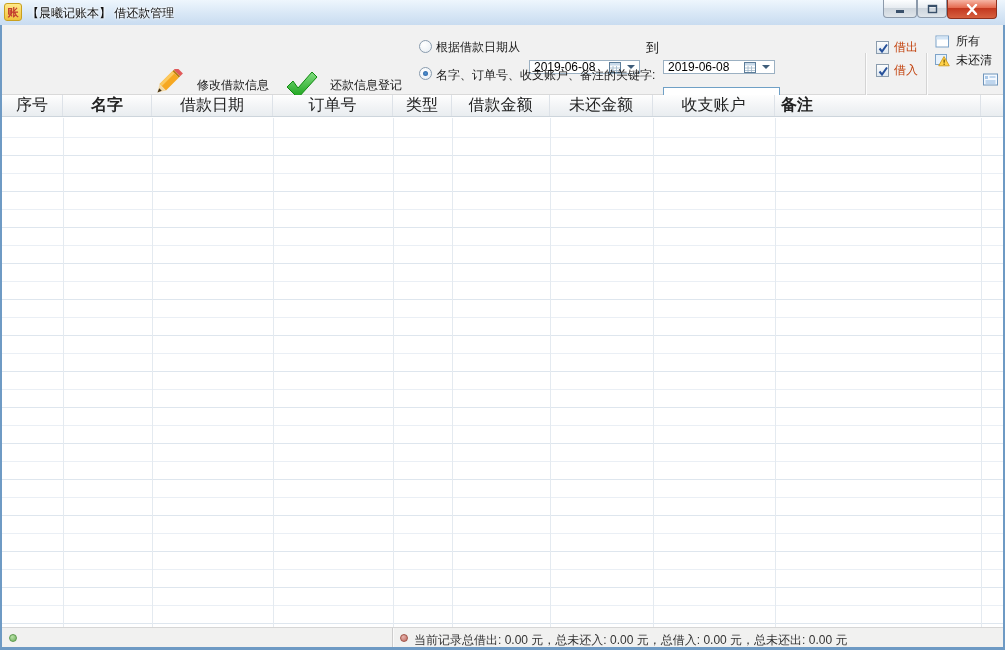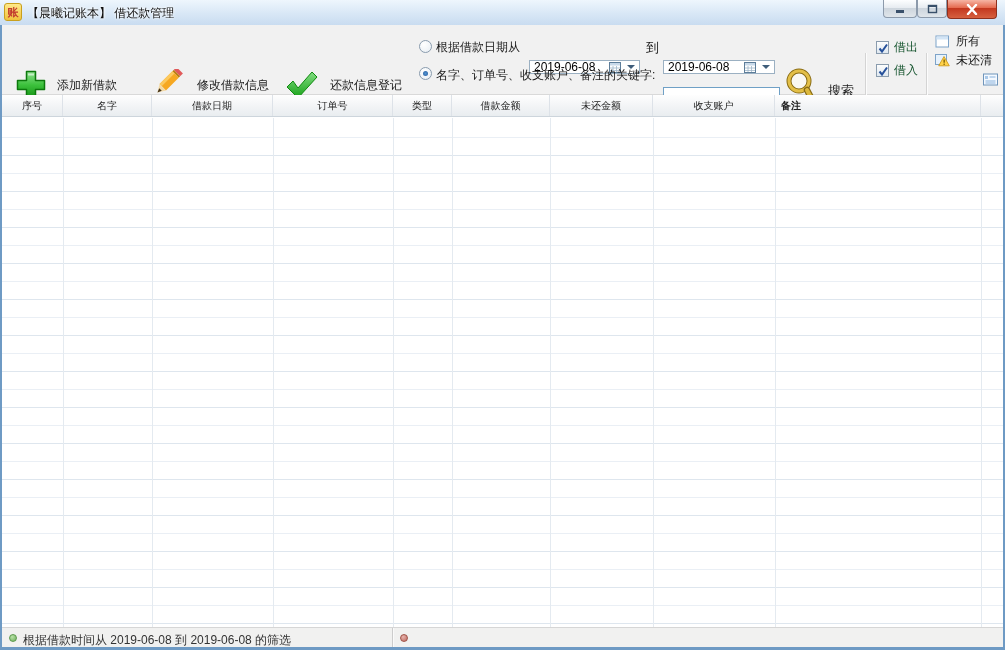--- a/index.html
+++ b/index.html
@@ -49,29 +49,29 @@
     background:#fff;font-size:12px;padding:0 4px;outline:none;}
 
   .search-btn{position:absolute;left:782px;top:43px;width:72px;height:46px;display:flex;align-items:center;cursor:default;}
   .search-btn span{font-size:13px;color:#1a1a1a;margin-left:4px;}
 
   .vsep{position:absolute;top:28px;height:61px;width:1px;background:#d4d4d4;box-shadow:1px 0 0 #fcfcfc;}
 
   .cb-row{position:absolute;display:flex;align-items:center;gap:5px;}
   .checkbox{width:13px;height:13px;border:1px solid #8a9cae;
     background:linear-gradient(#fdfdfd,#dfe8f0);position:relative;}
-  .cb-row span{font-size:12px;color:#14532d;}
+  .cb-row span{font-size:12px;color:#c2410c;}
 
   .sf-row{position:absolute;display:flex;align-items:center;gap:6px;cursor:default;}
   .sf-row span{font-size:12px;color:#1a1a1a;white-space:nowrap;}
 
   
   .thead{position:absolute;left:2px;top:95px;width:1001px;height:22px;display:flex;
     background:linear-gradient(#fefefe,#f1f3f5 60%,#e9edf0);border-bottom:1px solid #cdd5dc;}
-  .th{height:100%;border-right:1px solid #dde2e8;font-size:10px;color:#222;
+  .th{height:100%;border-right:1px solid #dde2e8;font-size:16px;color:#222;
     display:flex;align-items:center;justify-content:center;white-space:nowrap;}
   .th.left{justify-content:flex-start;padding-left:6px;font-weight:bold;}
   .th.fill{flex:1;border-right:none;}
 
   .tbody{position:absolute;left:2px;top:118px;width:1001px;height:509px;background:#fff;
     background-image:
       repeating-linear-gradient(to bottom, transparent 0, transparent 35px, #dee6ee 35px, #dee6ee 36px),
       repeating-linear-gradient(to bottom, transparent 0, transparent 17px, #eaeff5 17px, #eaeff5 18px);
     background-position:0 2px,0 2px;}
   .vline{position:absolute;top:0;bottom:0;width:1px;background:#e4eaf0;}
@@ -106,34 +106,20 @@
     </div>
     <div class="win-btn close">
       <svg width="12" height="11">
           <path d="M2 1 L10 10 M10 1 L2 10" stroke="#fff" stroke-width="2.4" stroke-linecap="round"></path>
         </svg>
     </div>
   </div>
 
   <div class="toolbar">
 
-    <div class="tool-btn tb1">
-      <svg width="30" height="30" viewBox="0 0 30 30">
-        <defs>
-            <linearGradient id="gp" x1="0" y1="0" x2="0" y2="1">
-          <stop offset="0" stop-color="#91e191"></stop>
-              <stop offset="0.5" stop-color="#3cc13c"></stop>
-              <stop offset="1" stop-color="#128f12"></stop>
-        </linearGradient>
-          </defs>
-        <path d="M10.5 1.5 h9 v9 h9 v9 h-9 v9 h-9 v-9 h-9 v-9 h9 z" fill="url(#gp)" stroke="#0d790d" stroke-width="1.5" stroke-linejoin="round"></path>
-        <path d="M12 3.5 h6 v2 h-6 z" fill="#d2f3d2" opacity="0.85"></path>
-      </svg>
-      <span>添加新借款</span>
-    </div>
 
     <div class="tool-btn tb2">
       <svg width="36" height="32" viewBox="0 0 36 32">
         <g transform="rotate(45 17 14)">
           <rect x="12.5" y="-4" width="9" height="4" fill="#e05a5a"></rect>
           <rect x="12.5" y="0" width="9" height="2" fill="#b98012"></rect>
           <rect x="12.5" y="2" width="9" height="18" fill="#f6a821"></rect>
           <rect x="12.5" y="2" width="3" height="18" fill="#fcc95e"></rect>
           <polygon points="12.5,20 21.5,20 17,27.5" fill="#f3d9a4"></polygon>
           <polygon points="15.2,23.2 18.8,23.2 17,27.5" fill="#443318"></polygon>
@@ -181,29 +167,20 @@
             <path d="M1 6 h10 M1 8.5 h10 M4 4 v6 M7.5 4 v6" stroke="#9fb6c9" stroke-width="0.8"></path>
           </svg>
       </span>
       <span class="drop-arrow"></span>
     </div>
 
     <div class="radio sel" style="left:417px;top:42px;"></div>
     <div class="lbl" style="left:434px;top:42px;">名字、订单号、收支账户、备注的关键字:</div>
     <input class="kw-input" type="text" value="" style="">
 
-    <div class="search-btn">
-      <svg width="40" height="46" viewBox="0 0 40 46">
-        <circle cx="15" cy="13" r="10" fill="#fffdf2" fill-opacity="0.55" stroke="#8a6d14" stroke-width="5"></circle>
-        <circle cx="15" cy="13" r="10" fill="none" stroke="#e3bf47" stroke-width="3"></circle>
-        <line x1="23" y1="22" x2="32" y2="39" stroke="#8a6d14" stroke-width="6.5" stroke-linecap="round"></line>
-        <line x1="23" y1="22" x2="32" y2="39" stroke="#dcb83e" stroke-width="4" stroke-linecap="round"></line>
-      </svg>
-      <span>搜索</span>
-    </div>
 
     <div class="vsep" style="left:863px;"></div>
 
     <div class="cb-row" style="left:874px;top:14px;">
       <span class="checkbox">
         <svg width="13" height="13">
             <path d="M2.5 6.5 L5 9.5 L10 2.5" stroke="#27519b" stroke-width="2" fill="none"></path>
           </svg>
       </span>
       <span>借出</span>
@@ -240,21 +217,21 @@
         <rect x="0.5" y="1" width="14" height="11" fill="#f4f9ff" stroke="#6f95bb"></rect>
         <rect x="2" y="3" width="3" height="3" fill="#a9c8e8"></rect>
         <path d="M6.5 4 h6 M2.5 8 h10 M2.5 10 h10" stroke="#89b2dc" stroke-width="1"></path>
       </svg>
       <span>已还清</span>
     </div>
   </div>
 
   <div class="thead">
     <div class="th" style="width:61px;">序号</div>
-    <div class="th" style="width:89px;">名字</div>
+    <div class="th" style="width:89px;font-weight:bold;">名字</div>
     <div class="th" style="width:121px;">借款日期</div>
     <div class="th" style="width:120px;">订单号</div>
     <div class="th" style="width:59px;">类型</div>
     <div class="th" style="width:98px;">借款金额</div>
     <div class="th" style="width:103px;">未还金额</div>
     <div class="th" style="width:122px;font-family:Liberation Serif, serif;">收支账户</div>
     <div class="th left" style="width:206px;">备注</div>
     <div class="th fill"></div>
   </div>
 
@@ -265,21 +242,21 @@
     <div class="vline" style="left:391px;"></div>
     <div class="vline" style="left:450px;"></div>
     <div class="vline" style="left:548px;"></div>
     <div class="vline" style="left:651px;"></div>
     <div class="vline" style="left:773px;"></div>
     <div class="vline" style="left:979px;"></div>
   </div>
 
   <div class="statusbar">
     <span class="dot green" style="left:7px;"></span>
-    <span class="status-text" style="left:21px;">根据借款时间从 2019-06-08 到 2019-06-08 的筛选</span>
     <span class="status-div"></span>
     <span class="dot red" style="left:398px;"></span>
+    <span class="status-text" style="left:412px;">当前记录总借出: 0.00 元，总未还入: 0.00 元，总借入: 0.00 元，总未还出: 0.00 元</span>
   </div>
 
   <div class="border-l"></div>
   <div class="border-r"></div>
   <div class="border-b"></div>
 </div>
 
 </body></html>

